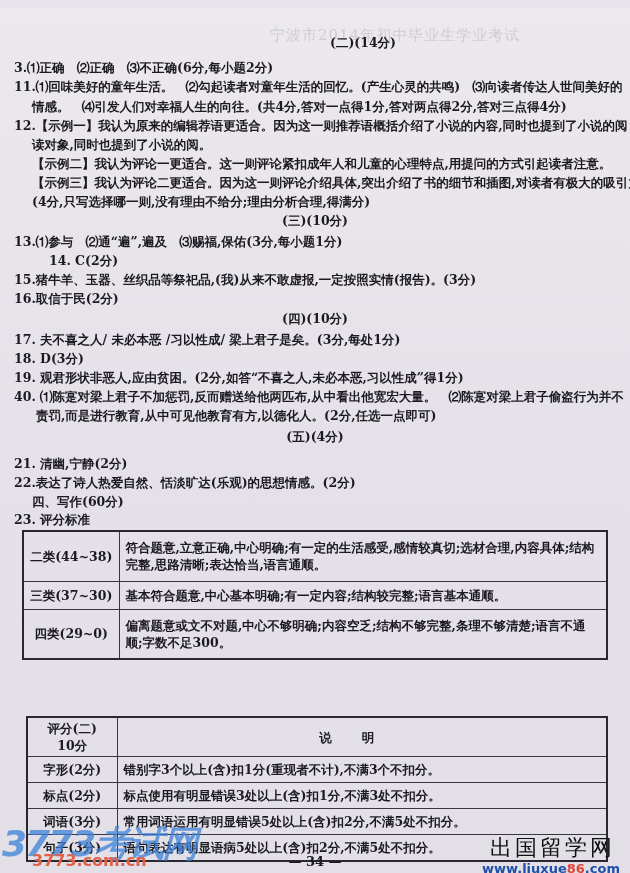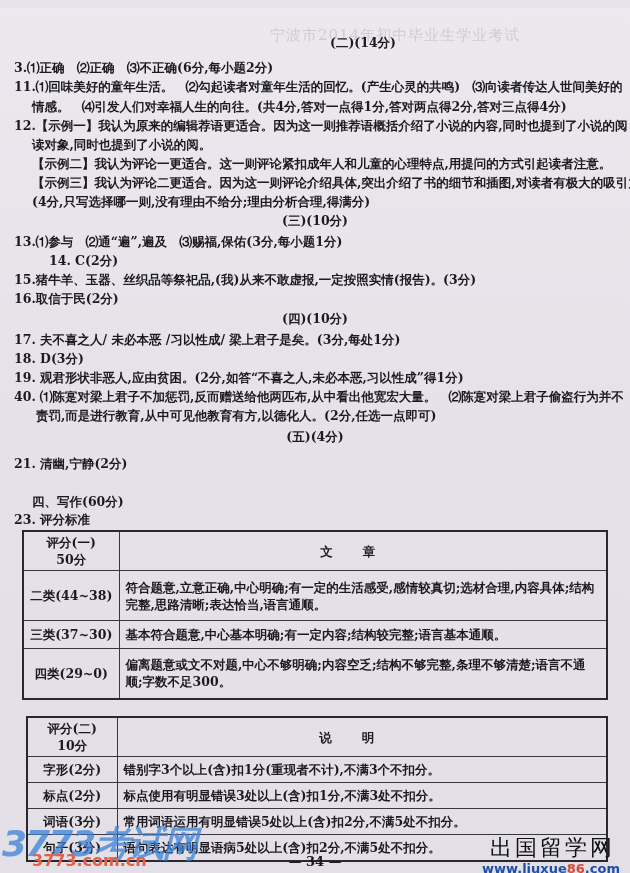--- a/index.html
+++ b/index.html
@@ -70,36 +70,30 @@
 
   <div class="line center" style="top:303px;">(四)(10分)</div>
   <div class="line" style="left:14px;top:324px;">17. 夫不喜之人/ 未必本恶 /习以性成/ 梁上君子是矣。(3分,每处1分)</div>
   <div class="line" style="left:14px;top:343px;">18. D(3分)</div>
   <div class="line" style="left:14px;top:362px;">19. 观君形状非恶人,应由贫困。(2分,如答“不喜之人,未必本恶,习以性成”得1分)</div>
   <div class="line" style="left:14px;top:381px;">40. ⑴陈寔对梁上君子不加惩罚,反而赠送给他两匹布,从中看出他宽宏大量。　⑵陈寔对梁上君子偷盗行为并不</div>
   <div class="line" style="left:36px;top:400px;">责罚,而是进行教育,从中可见他教育有方,以德化人。(2分,任选一点即可)</div>
 
   <div class="line center" style="top:421px;">(五)(4分)</div>
   <div class="line" style="left:14px;top:448px;">21. 清幽,宁静(2分)</div>
+  <div class="line" style="left:14px;top:467px;">22.表达了诗人热爱自然、恬淡旷达(乐观)的思想情感。(2分)</div>
   <div class="line" style="left:32px;top:486px;">四、写作(60分)</div>
   <div class="line" style="left:14px;top:504px;">23. 评分标准</div>
 
   <table style="left:22px;top:522px;width:586px;">
     <colgroup>
         <col style="width:96px">
         <col>
       </colgroup>
     <tbody>
-        <tr>
-      <td class="lab">
-        <div>评分(一)</div>
-        <div>50分</div>
-      </td>
-      <td class="hd">文章</td>
-    </tr>
     <tr style="height:50px;">
       <td class="lab">二类(44~38)</td>
       <td>符合题意,立意正确,中心明确;有一定的生活感受,感情较真切;选材合理,内容具体;结构完整,思路清晰;表达恰当,语言通顺。</td>
     </tr>
     <tr style="height:28px;">
       <td class="lab">三类(37~30)</td>
       <td>基本符合题意,中心基本明确;有一定内容;结构较完整;语言基本通顺。</td>
     </tr>
     <tr style="height:50px;margin-top:20px;">
       <td class="lab">四类(29~0)</td>

